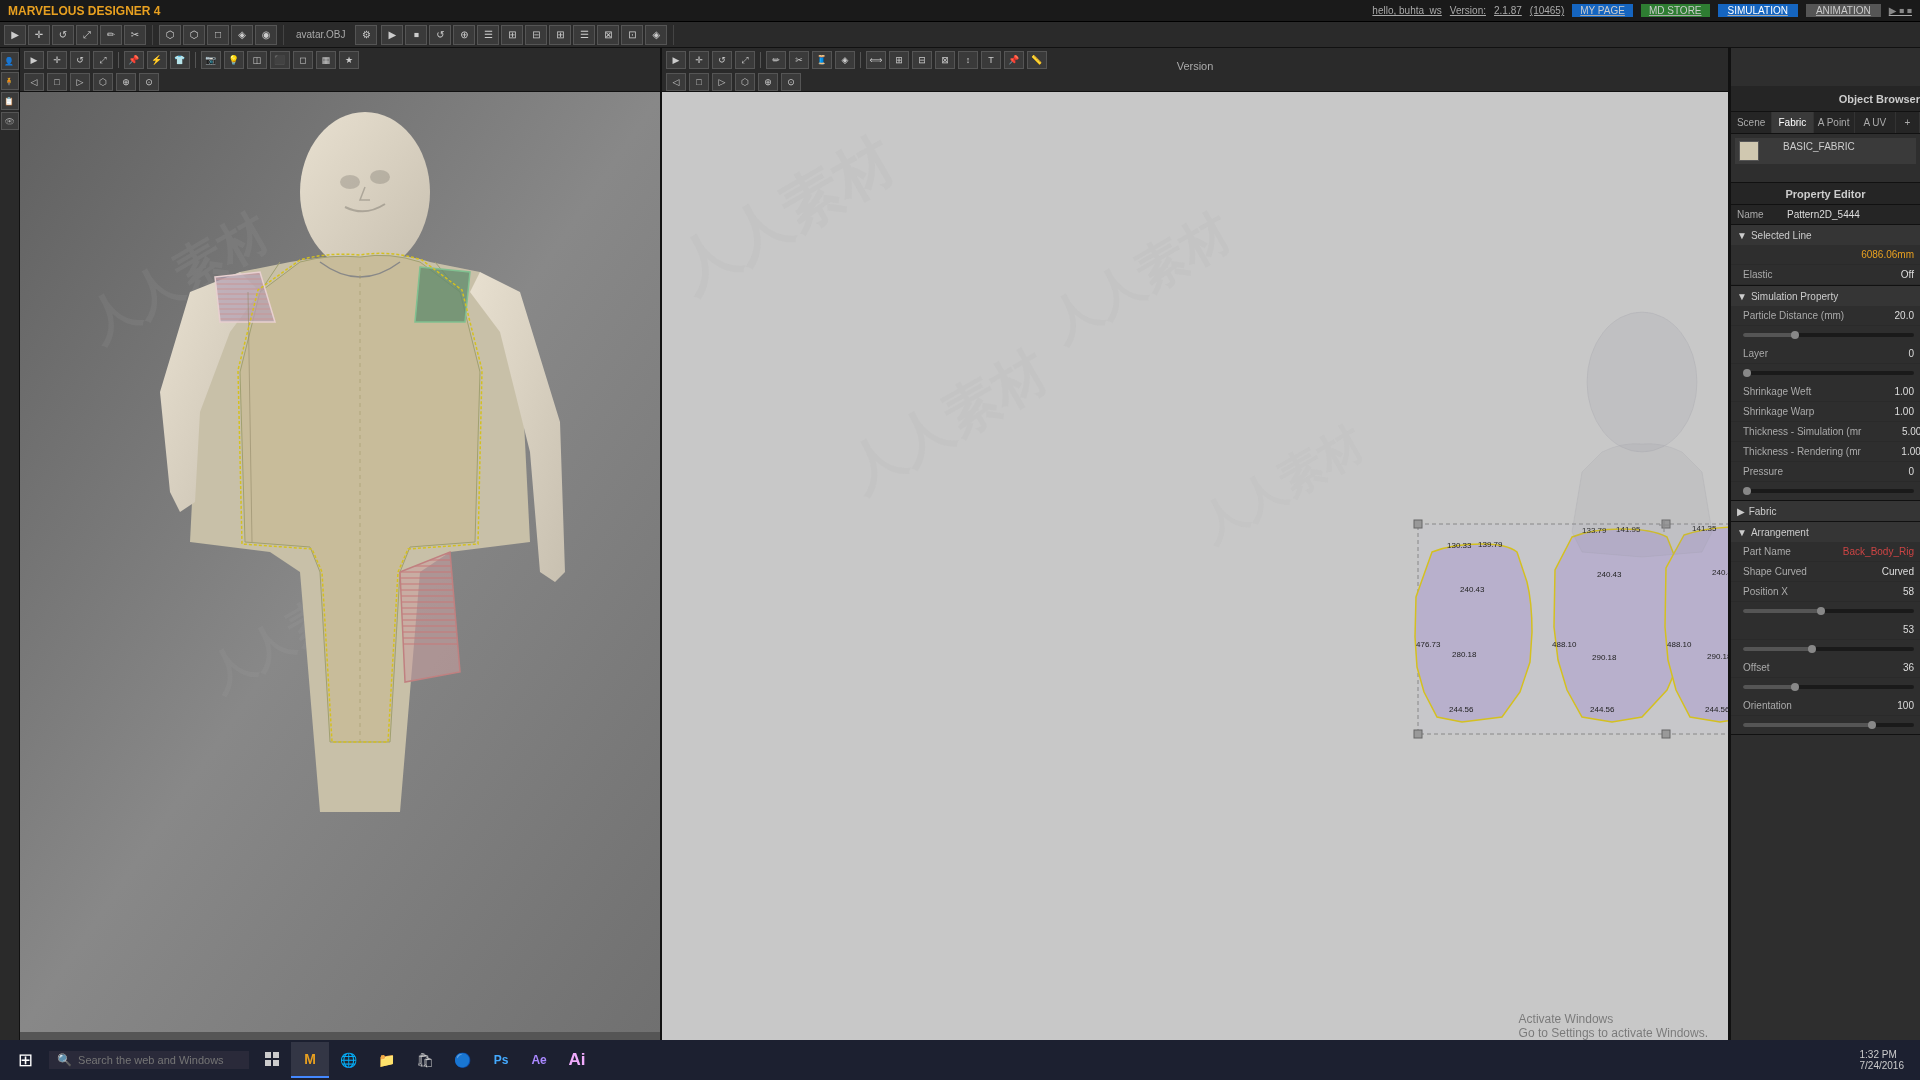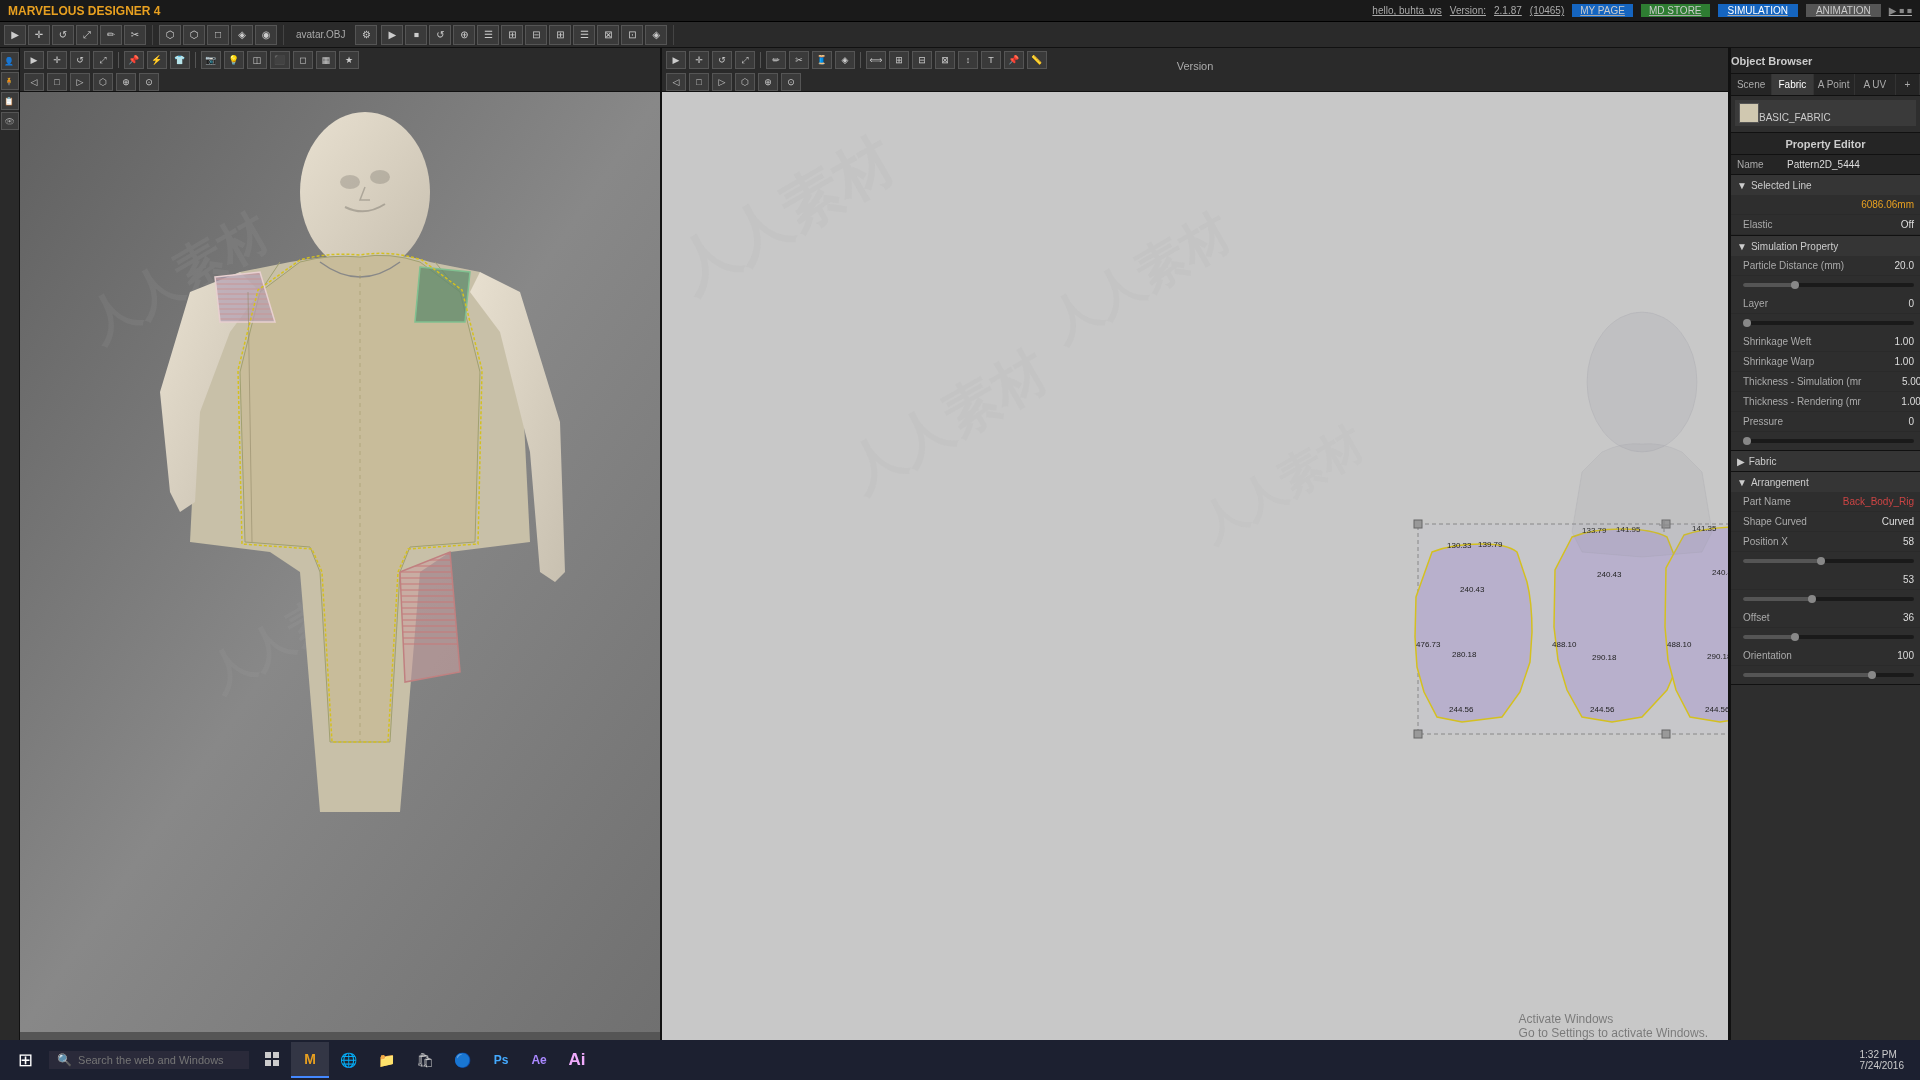--- a/index.html
+++ b/index.html
@@ -43,31 +43,31 @@
     #viewport2d { flex: 1; background: #c8c8c8; position: relative; border-right: 2px solid #111; overflow: hidden; }
     #viewport2d-toolbar { height: 44px; background: #2a2a2a; display: flex; flex-direction: column; border-bottom: 1px solid #111; }
     #viewport2d-toolbar-row1 { display: flex; align-items: center; gap: 3px; padding: 3px 4px; height: 24px; }
     #viewport2d-toolbar-row2 { display: flex; align-items: center; gap: 3px; padding: 0 4px; height: 20px; }
     #viewport2d-title { position: absolute; top: 12px; left: 50%; transform: translateX(-50%); color: #aaa; font-size: 11px; }
     #viewport2d-content { width: 100%; height: calc(100% - 44px); position: relative; }
     #pattern-area { position: absolute; top: 0; left: 0; right: 0; bottom: 0; background: #c8c8c8; }
 
     
     #right-panel { width: 190px; background: #2e2e2e; display: flex; flex-direction: column; border-left: 1px solid #111; }
-    #right-panel-header { height: 26px; background: #252525; display: flex; align-items: center; justify-content: flex-start; border-bottom: 1px solid #111; }
+    #right-panel-header { height: 26px; background: #252525; display: flex; align-items: center; justify-content: flex-end; border-bottom: 1px solid #111; margin-top: 38px; }
     #right-panel-title { color: #ccc; font-size: 11px; font-weight: bold; }
 
     
     #obj-tabs { display: flex; height: 22px; background: #252525; border-bottom: 1px solid #111; }
     .obj-tab { flex: 1; display: flex; align-items: center; justify-content: center; font-size: 10px; color: #aaa; cursor: pointer; border-right: 1px solid #333; }
     .obj-tab.active { background: #3a3a3a; color: #fff; }
 
     
     #fabric-list { padding: 4px; }
-    .fabric-item { display: flex; align-items: flex-end; gap: 0; padding: 3px 4px; background: #3a3a3a; margin-bottom: 2px; cursor: pointer; }
+    .fabric-item { display: flex; align-items: flex-start; gap: 24px; padding: 3px 4px; background: #3a3a3a; margin-bottom: 14px; cursor: pointer; }
     .fabric-swatch { width: 20px; height: 20px; background: #d0c8b0; border: 1px solid #555; }
     .fabric-name { font-size: 10px; color: #ccc; }
 
     
     #prop-editor { flex: 1; overflow-y: auto; border-top: 1px solid #111; }
     #prop-editor-title { height: 22px; background: #252525; display: flex; align-items: center; justify-content: center; border-bottom: 1px solid #111; }
     #prop-editor-title span { color: #ccc; font-size: 11px; font-weight: bold; }
 
     .prop-section { border-bottom: 1px solid #111; }
     .prop-section-header { display: flex; align-items: center; height: 20px; background: #353535; padding: 0 6px; cursor: pointer; }

